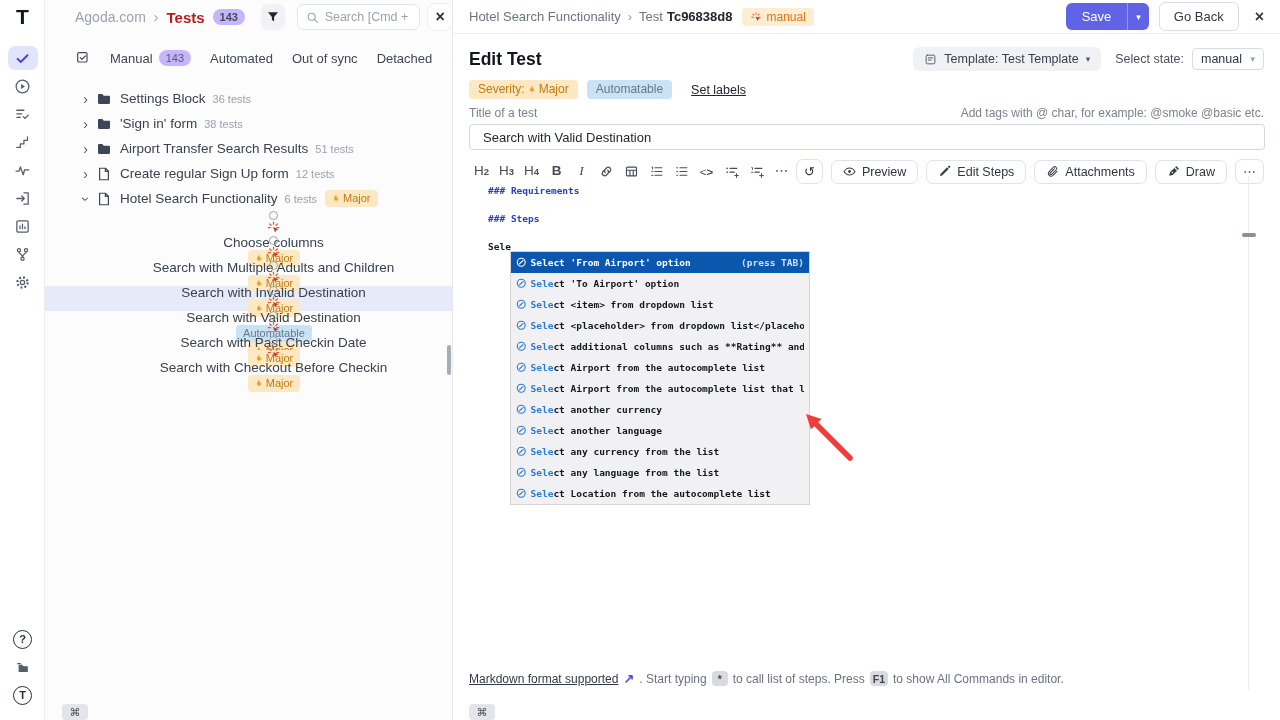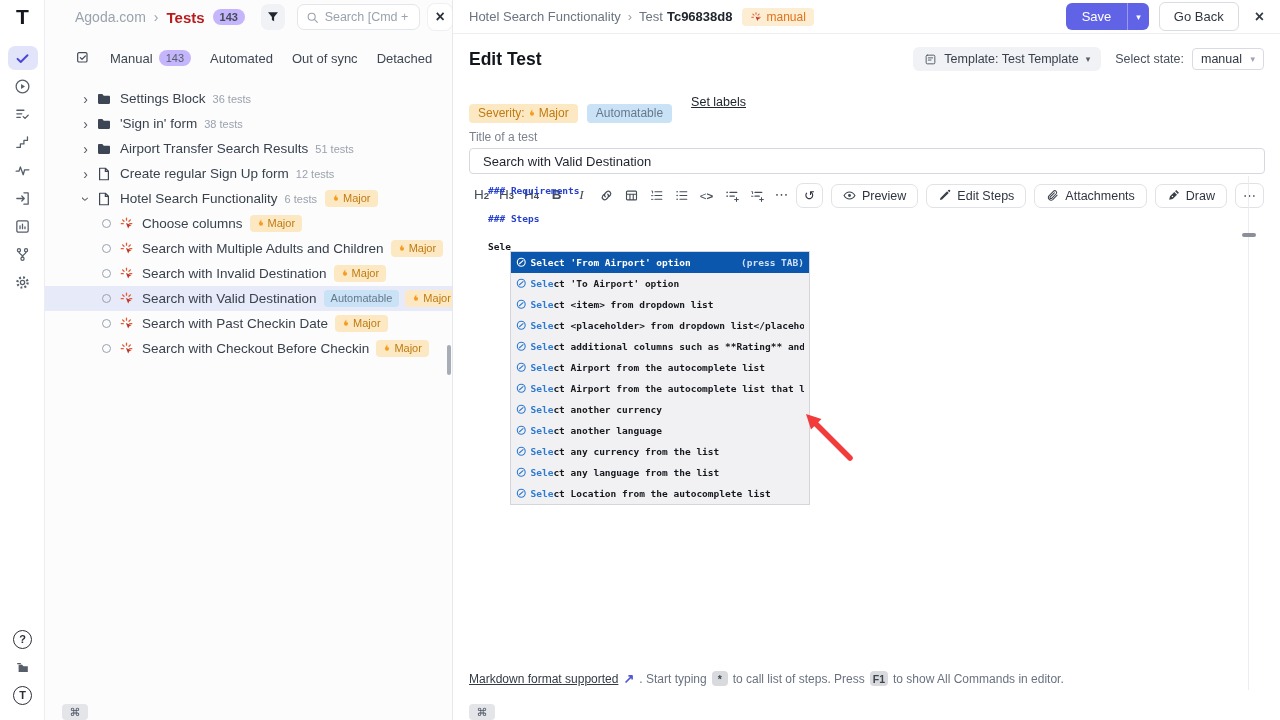--- a/index.html
+++ b/index.html
@@ -31,21 +31,21 @@
   .search-box svg { width:13px; height:13px; color:#9aa3ad; flex:none; }
   .search-box input { border:none; outline:none; width:100%; font-size:12.5px; color:#39414c; background:transparent; font-family:"Liberation Sans",sans-serif; }
   .search-box input::placeholder { color:#9aa3ad; }
   .tree-close { margin-left:8px; width:26px; height:26px; background:#fff; border-radius:7px; box-shadow:0 0 0 1px rgba(20,25,35,.05); display:flex; align-items:center; justify-content:center; font-size:16px; font-weight:600; color:#2b313a; }
   .tabs { position:absolute; top:45px; left:0; right:0; height:26px; display:flex; align-items:center; gap:19px; padding-left:30px; }
   .bulk-icon { color:#444c57; } .bulk-icon svg { width:16px; height:16px; }
   .tab { display:flex; align-items:center; gap:6px; font-size:13px; color:#3f4751; white-space:nowrap; }
   .tab .count-pill { margin-left:0; font-weight:400; color:#555d68; }
   .rows { position:absolute; top:86px; left:0; right:0; }
   .row { height:25px; display:flex; align-items:center; padding-left:33px; font-size:13.5px; color:#39424d; white-space:nowrap; }
-  .row.test { padding-left:57px; }
+  .row.test { padding-left:57px;flex-direction:column; }
   .row.selected { background:#e7eaf8; }
   .chev { width:15px; font-size:14px; color:#525a65; display:inline-flex; justify-content:center; }
   .chev.open { transform:rotate(90deg); }
   .ficon { width:16px; height:16px; margin:0 8px 0 3px; } .ficon svg { width:16px; height:16px; }
   .rname { margin-right:7px; }
   .rcount { font-size:11px; color:#9aa2ac; margin-right:8px; }
   .circle { width:9px; height:9px; border:1.5px solid #98a1ab; border-radius:50%; margin-right:8px; flex:none; }
   .ticon { width:15px; height:15px; margin-right:8px; } .ticon svg { width:15px; height:15px; }
   .chip { display:inline-flex; align-items:center; gap:3px; border-radius:4px; font-size:11px; padding:1px 7px; line-height:15px; margin-right:6px; }
   .chip-major { background:#fce9c3; color:#c07a12; }
@@ -74,21 +74,21 @@
   .edit-title { font-size:17.5px; font-weight:700; color:#12161d; }
   .edit-right { margin-left:auto; display:flex; align-items:center; }
   .template-btn { display:flex; align-items:center; gap:7px; background:#f1f2f5; border-radius:6px; padding:5px 11px; font-size:12.5px; color:#39414c; }
   .template-btn svg { width:13px; height:13px; color:#555d68; }
   .tiny-caret { font-size:9px; color:#555d68; }
   .state-label { font-size:12.5px; color:#49515c; margin-left:14px; }
   .state-select { margin-left:8px; width:72px; background:#fff; border:1px solid #d8dce2; border-radius:4px; padding:3px 8px; font-size:12.5px; color:#2f3742; display:flex; align-items:center; justify-content:space-between; }
   .state-select .tiny-caret { color:#9aa3ad; }
 
   .badge-row { display:flex; align-items:center; margin:9px 16px 0; }
-  .badge-row .chip { font-size:12px; padding:2px 9px; margin-right:9px;margin-top:24px; }
+  .badge-row .chip { font-size:12px; padding:2px 9px; margin-right:9px; }
   .set-labels { font-size:12.5px; color:#20262e; text-decoration:underline; margin-left:10px; }
   .label-row { display:flex; align-items:baseline; justify-content:space-between; margin:7px 16px 0; font-size:12px; color:#7a828e; }
   .title-input { display:block; margin:4px 16px 0; width:796px; height:26px; border:1px solid #d5d9df; border-radius:4px; padding:0 13px; font-size:13px; color:#1d232b; font-family:"Liberation Sans",sans-serif; outline:none; background:#fff; }
 
   .toolbar { display:flex; align-items:center; margin:9px 16px 0; }
   .fmt { display:block; width:25px; text-align:center; font-size:9.5px; color:#454d58; font-weight:600; line-height:24px; }
   .fmt::first-letter { font-size:13.5px; font-weight:500; }
   .fmt.bold { font-weight:700; } .fmt.bold::first-letter { font-weight:700; }
   .fmt.italic { font-style:italic; font-family:"Liberation Serif",serif; }
   .fmt.code { font-size:11.5px; } .fmt.code::first-letter { font-size:11.5px; }
@@ -506,20 +506,21 @@
             <path d="M6 .8C6.3 3 3 4.4 3 7.2a3 3 0 0 0 6 0c0-.9-.4-1.7-.9-2.4-.3.6-.8 1-1.2.7C6.3 5 7 2.4 6 .8z" fill="#f59b1e"></path>
           </svg>
         <span>Major</span>
       </span>
       <span class="chip chip-auto">Automatable</span>
       <span class="set-labels">Set labels</span>
     </div>
 
     <div class="label-row">
       <span>Title of a test</span>
+      <span>Add tags with @ char, for example: @smoke @basic etc.</span>
     </div>
     <input class="title-input" type="text" value="Search with Valid Destination" style="">
 
     <div class="toolbar">
       <span class="fmt">H2</span>
       <span class="fmt">H3</span>
       <span class="fmt">H4</span>
       <span class="fmt bold">B</span>
       <span class="fmt italic">I</span>
       <span class="fmt-ic">

